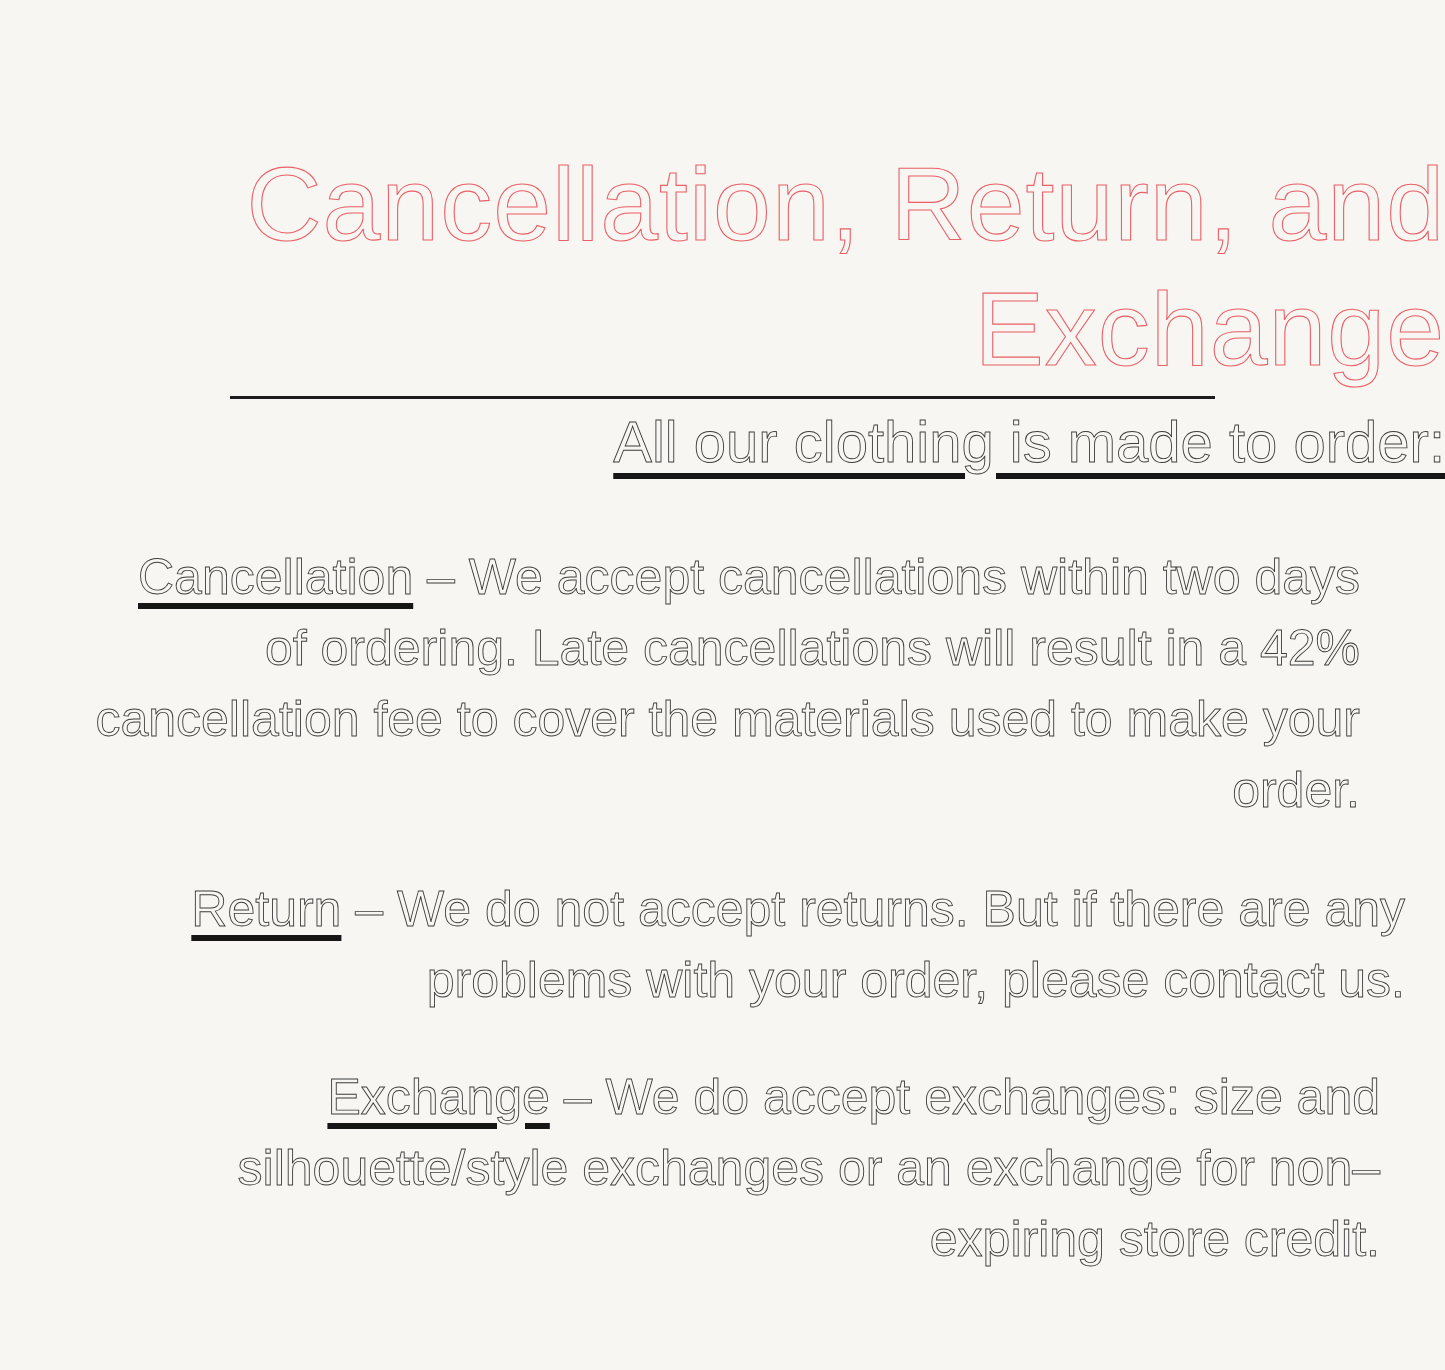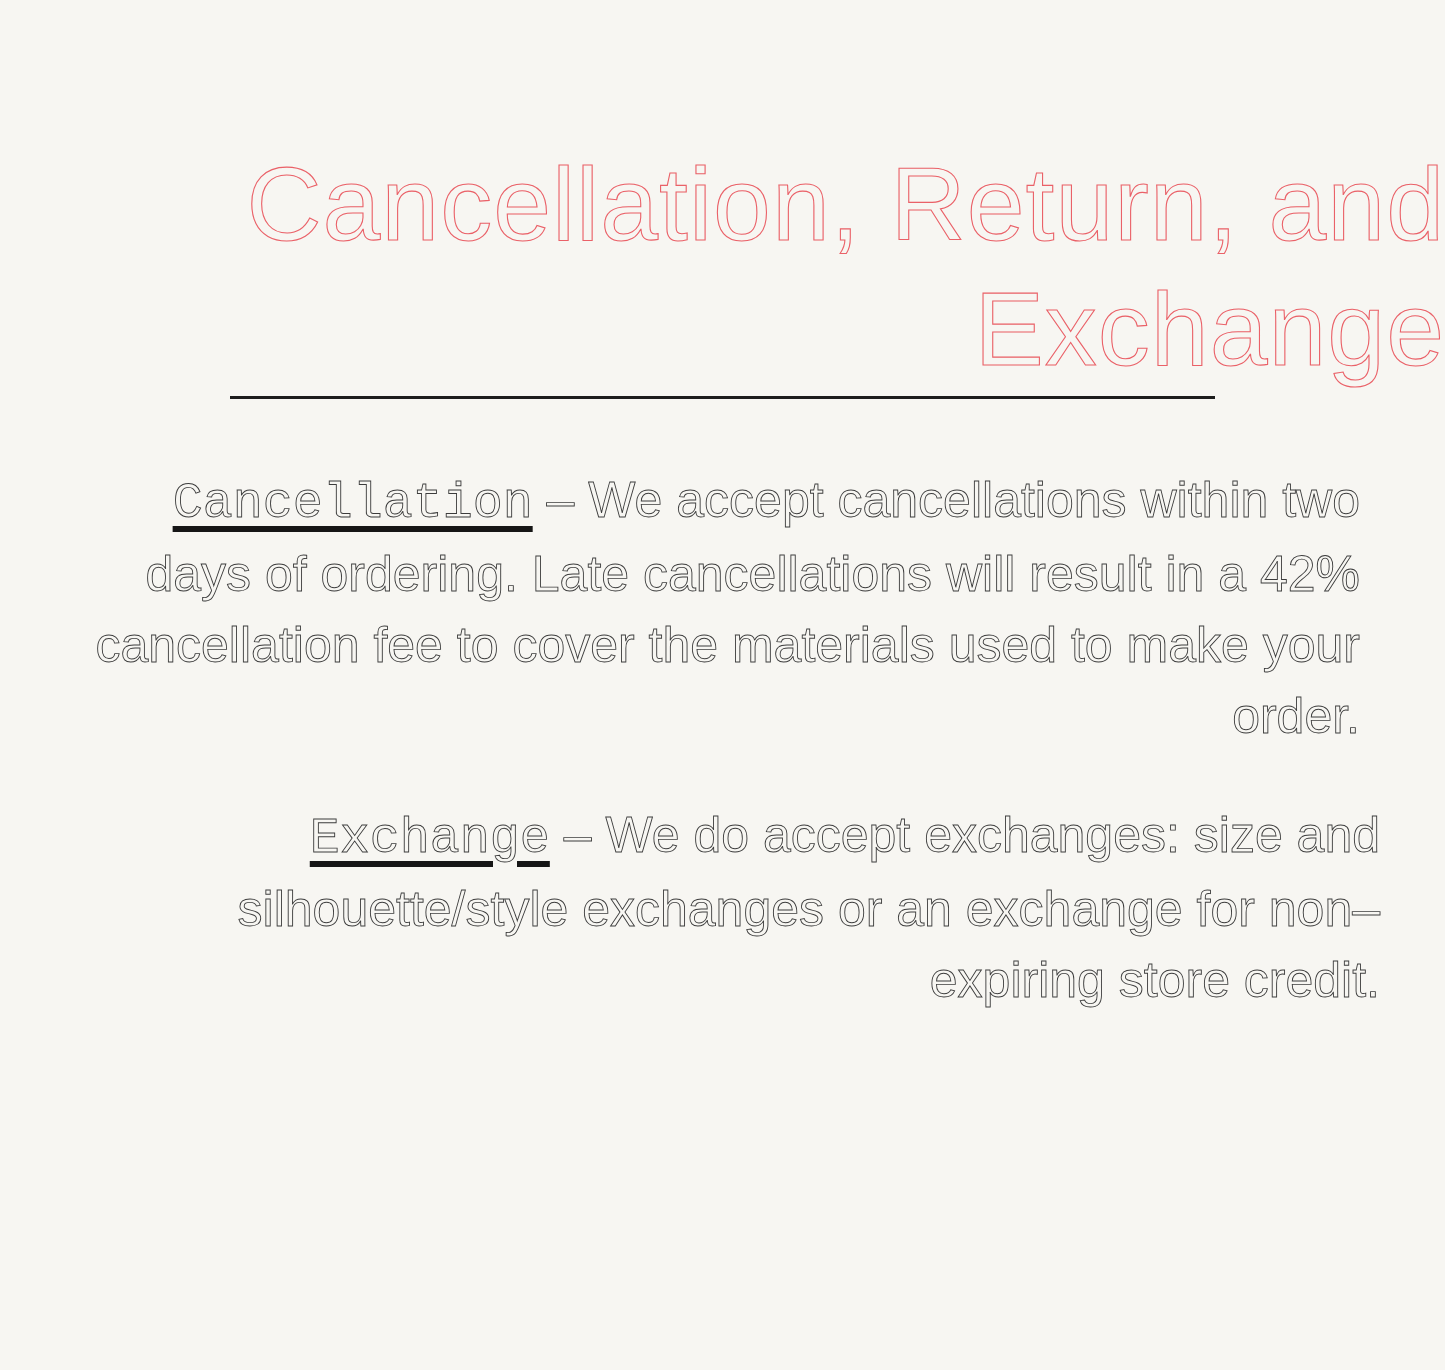--- a/index.html
+++ b/index.html
@@ -67,43 +67,50 @@
   }
   .section.s1 { max-width: 1275px; }
   .section.s2 { max-width: 1365px; margin-bottom: 46px; }
   .section.s3 { max-width: 1315px; margin-bottom: 0; }
   .section .heading {
     text-decoration: underline;
     text-decoration-color: var(--ink-dark);
     text-decoration-thickness: 6px;
     text-underline-offset: 9px;
     text-decoration-skip-ink: auto;
-    font-family: Liberation Mono, monospace;
   }
 </style>
 </head>
 <body>
 
 <div class="page">
 
   <h1 class="title thin-accent">
     <span class="title-line">Cancellation, Return, and Exchange</span>
   </h1>
 
   <hr class="divider">
 
+  <h2 class="subtitle thin">
+    <span class="u-thick">All our clothing is made to order:</span>
+  </h2>
 
   <div class="sections">
 
     <p class="section s1 thin">
       <span class="heading">Cancellation</span>
       <span class="dash">–</span>
       <span class="body-text">We accept cancellations within two days of ordering. Late cancellations will result in a 42% cancellation fee to cover the materials used to make your order.</span>
     </p>
 
+    <p class="section s2 thin">
+      <span class="heading">Return</span>
+      <span class="dash">–</span>
+      <span class="body-text">We do not accept returns. But if there are any problems with your order, please contact us.</span>
+    </p>
 
     <p class="section s3 thin">
       <span class="heading">Exchange</span>
       <span class="dash">–</span>
       <span class="body-text">We do accept exchanges: size and silhouette/style exchanges or an exchange for non–expiring store credit.</span>
     </p>
 
   </div>
 
 </div>

